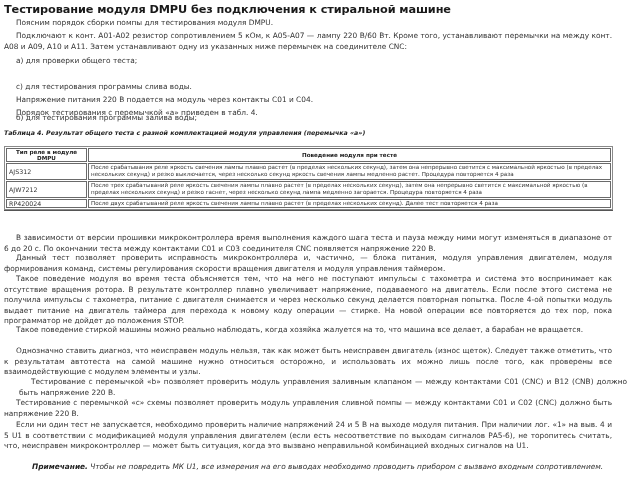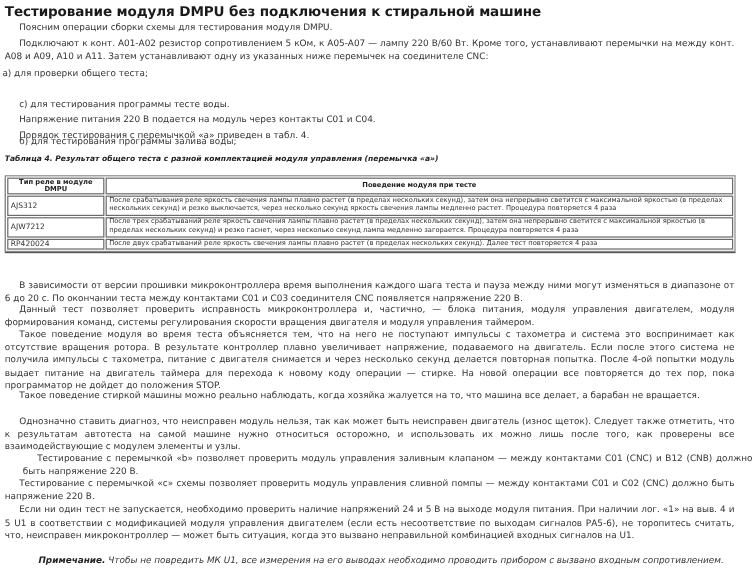--- a/index.html
+++ b/index.html
@@ -47,29 +47,29 @@
   .note b { font-style: italic; font-weight: bold; color: #222; padding-left: 16px; }
 </style>
 </head>
 <body>
 
 <div class="page">
 
   <h1>Тестирование модуля DMPU без подключения к стиральной машине</h1>
 
   <div class="block" style="top:18px;">
-    <p>Поясним операции сборки схемы для тестирования модуля DMPU.</p>
+    <p>Поясним порядок сборки помпы для тестирования модуля DMPU.</p>
   </div>
   <div class="block" style="top:31px;">
     <p>Подключают к конт. А01-А02 резистор сопротивлением 5 кОм, к А05-А07 — лампу 220 В/60 Вт. Кроме того, устанавливают перемычки на между конт. А08 и А09, А10 и А11. Затем устанавливают одну из указанных ниже перемычек на соединителе CNC:</p>
   </div>
 
-  <div class="line" style="top:56px; left:0;text-align:right;">а) для проверки общего теста;</div>
+  <div class="line" style="top:56px; left:14px;text-align:right;">а) для проверки общего теста;</div>
   <div class="line" style="top:69px; left:14px;margin-top:44px;">б) для тестирования программы залива воды;</div>
-  <div class="line" style="top:82px; left:14px;">с) для тестирования программы тесте воды.</div>
+  <div class="line" style="top:82px; left:14px;">с) для тестирования программы слива воды.</div>
   <div class="line" style="top:95px; left:14px;">Напряжение питания 220 В подается на модуль через контакты С01 и С04.</div>
   <div class="line" style="top:108px; left:14px;">Порядок тестирования с перемычкой «а» приведен в табл. 4.</div>
 
   <div class="caption">Таблица 4. Результат общего теста с разной комплектацией модуля управления (перемычка «а»)</div>
 
   <table class="t4">
     <thead>
       <tr>
         <th>Тип реле в модуле DMPU</th>
         <th>Поведение модуля при тесте</th>

